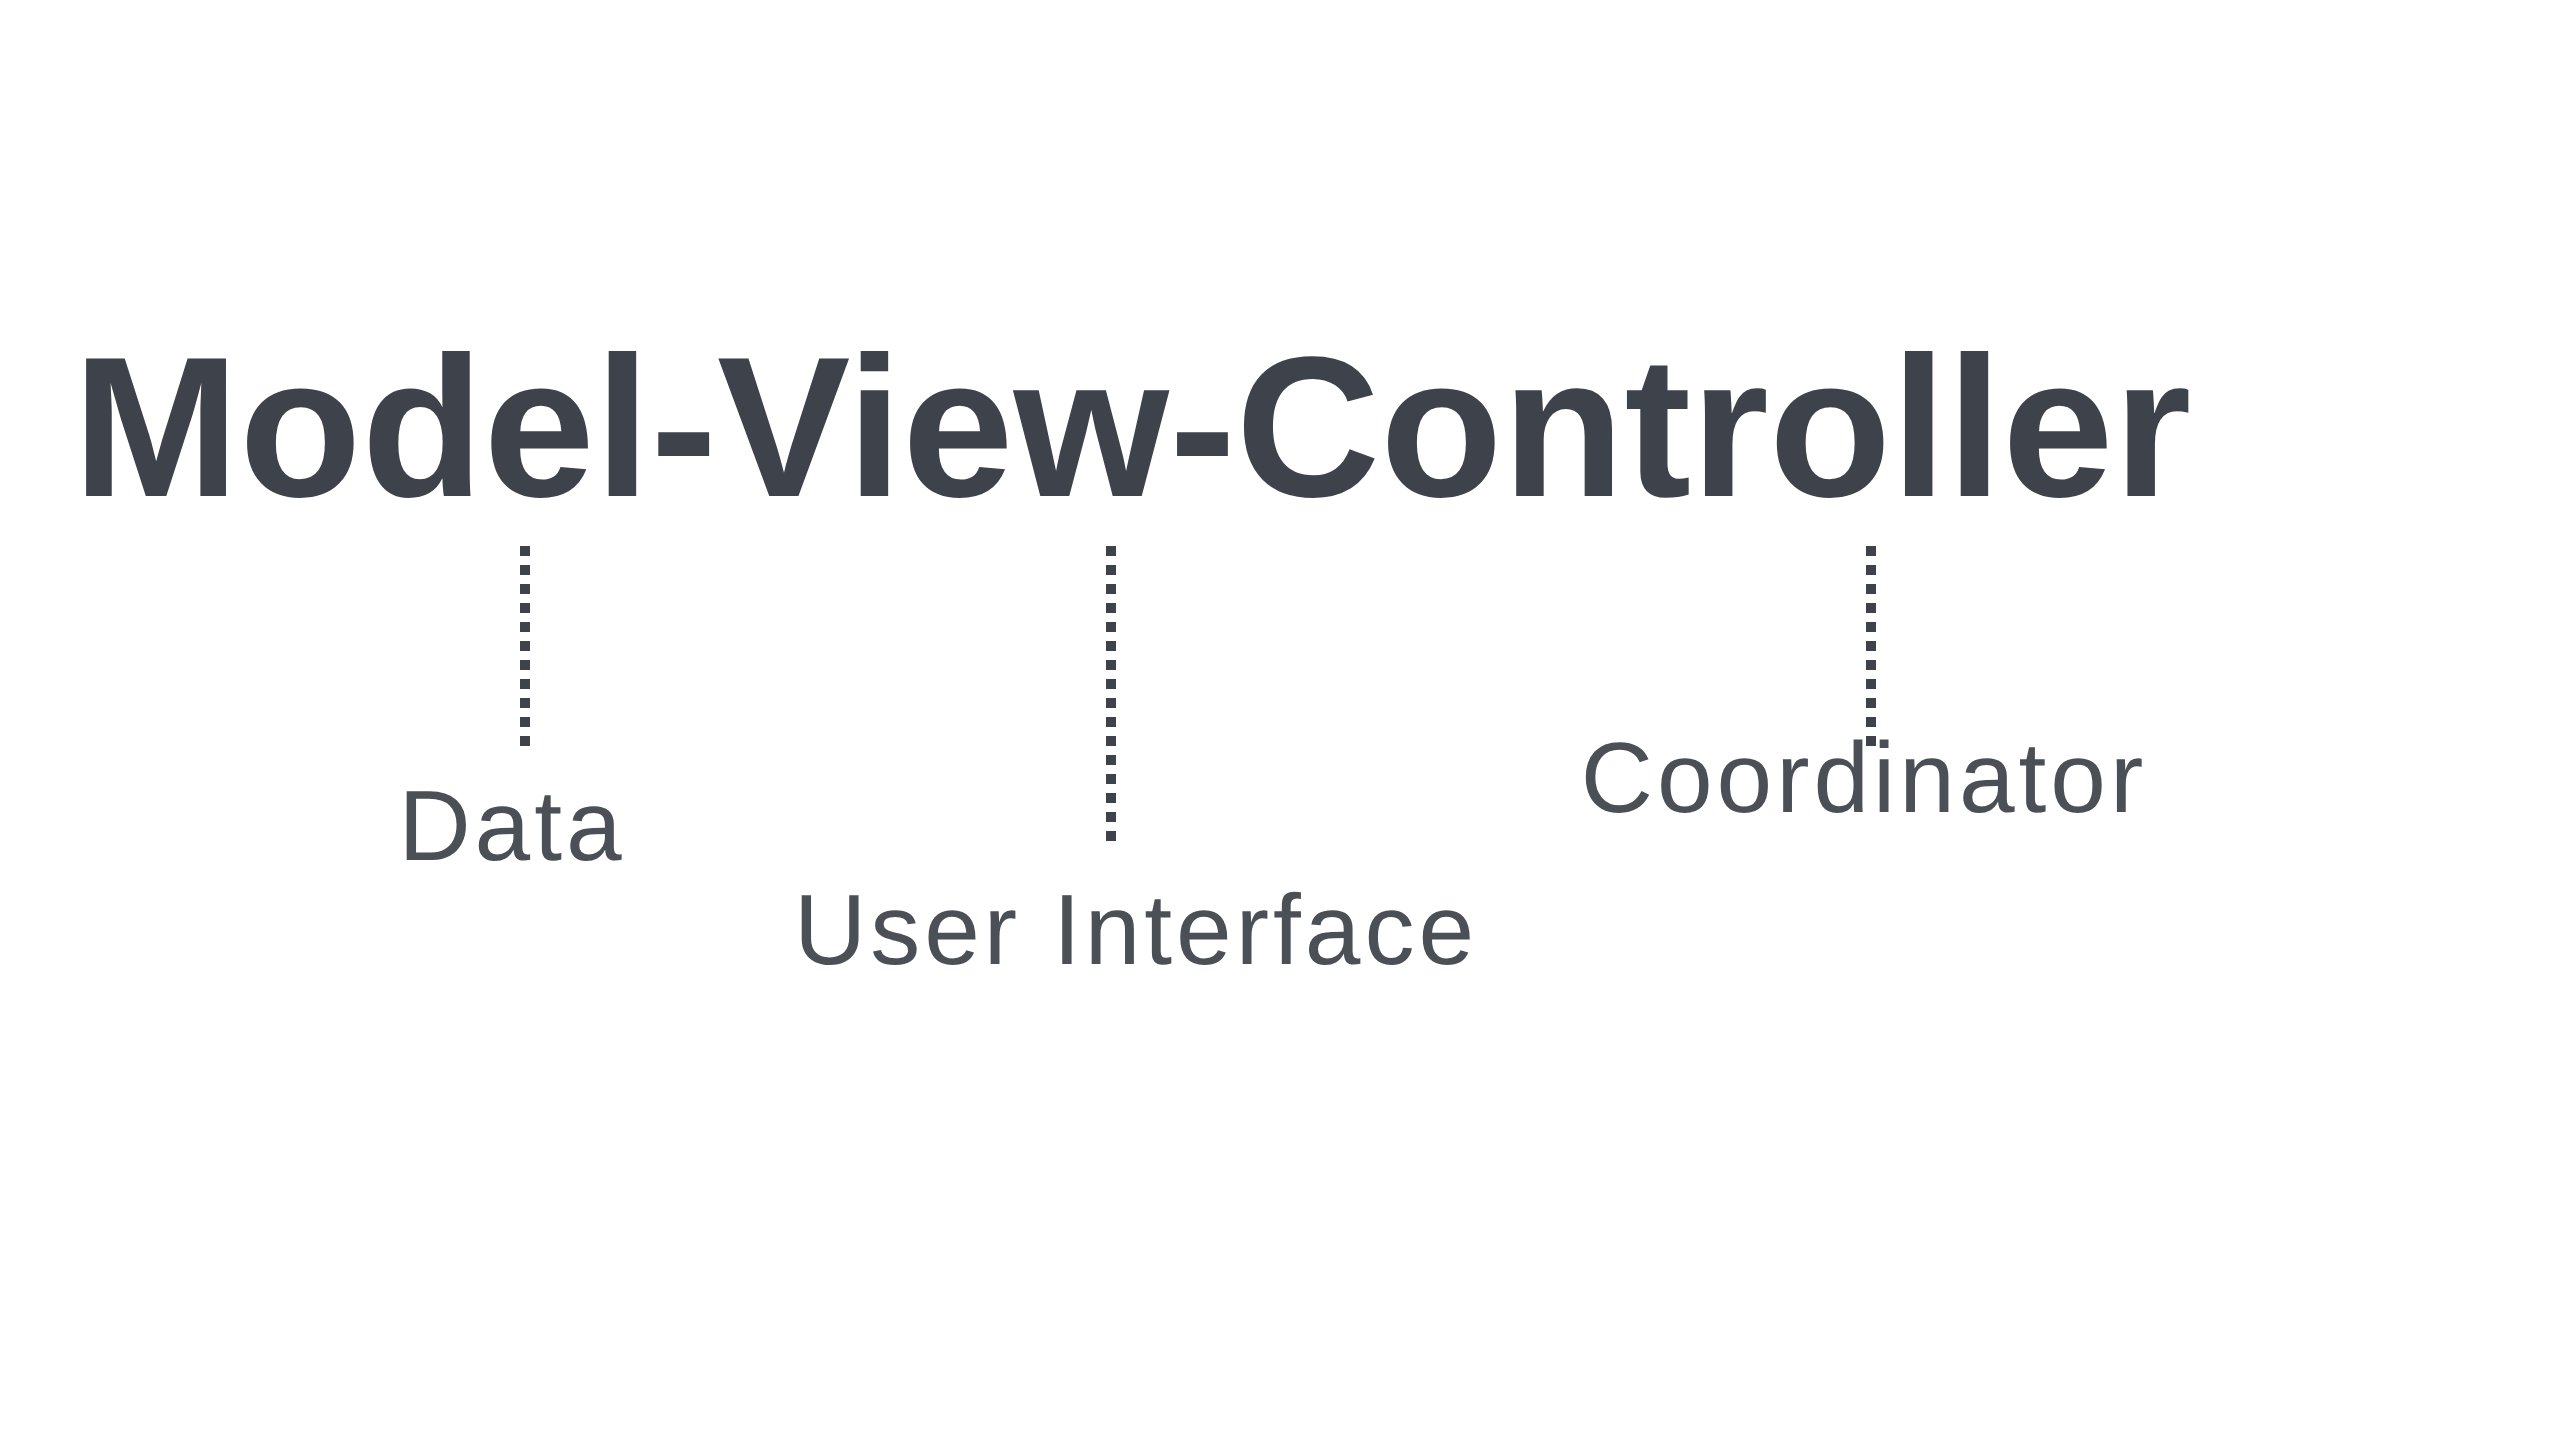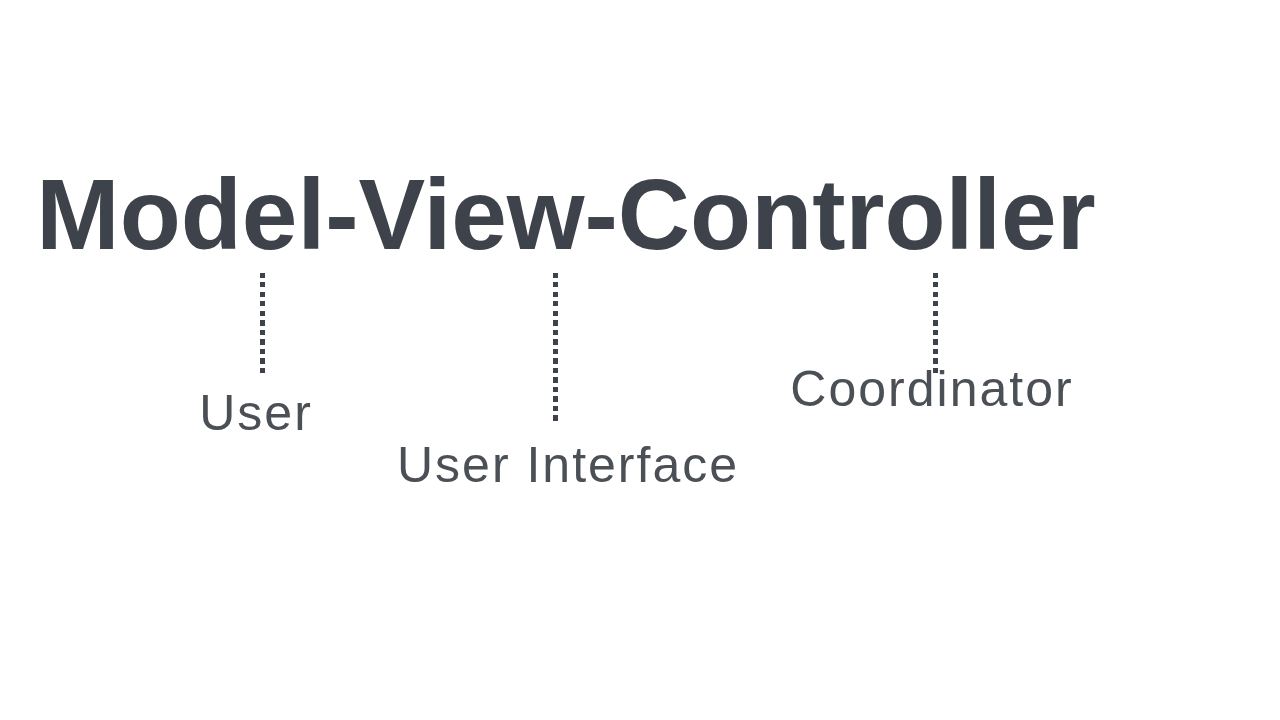--- a/index.html
+++ b/index.html
@@ -65,19 +65,19 @@
 <div class="slide">
 
   <h1 class="title">Model-View-Controller</h1>
 
   <div class="connector model"></div>
 
   <div class="connector view"></div>
 
   <div class="connector controller"></div>
 
-  <div class="meaning-label model">User</div>
+  <div class="meaning-label model">Data</div>
 
   <div class="meaning-label view">User Interface</div>
 
   <div class="meaning-label controller">Coordinator</div>
 
 </div>
 
 </body></html>

